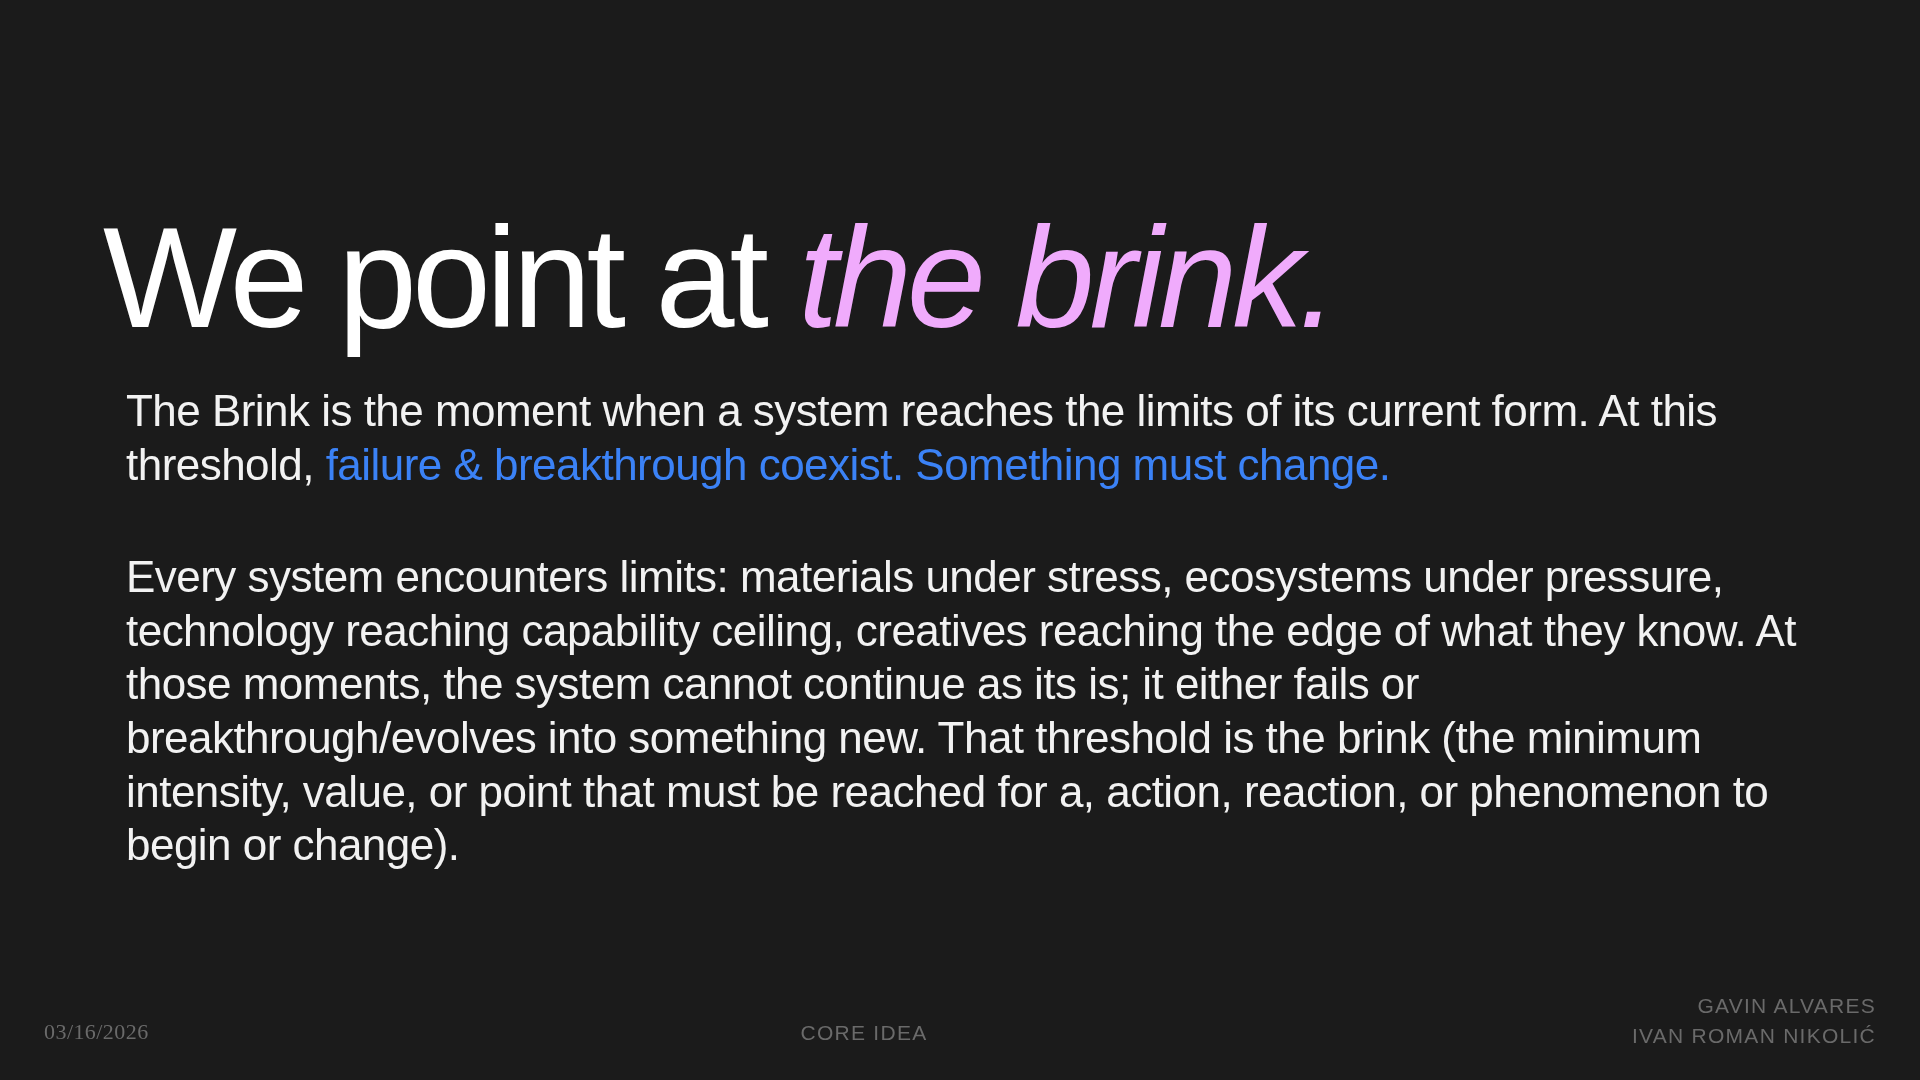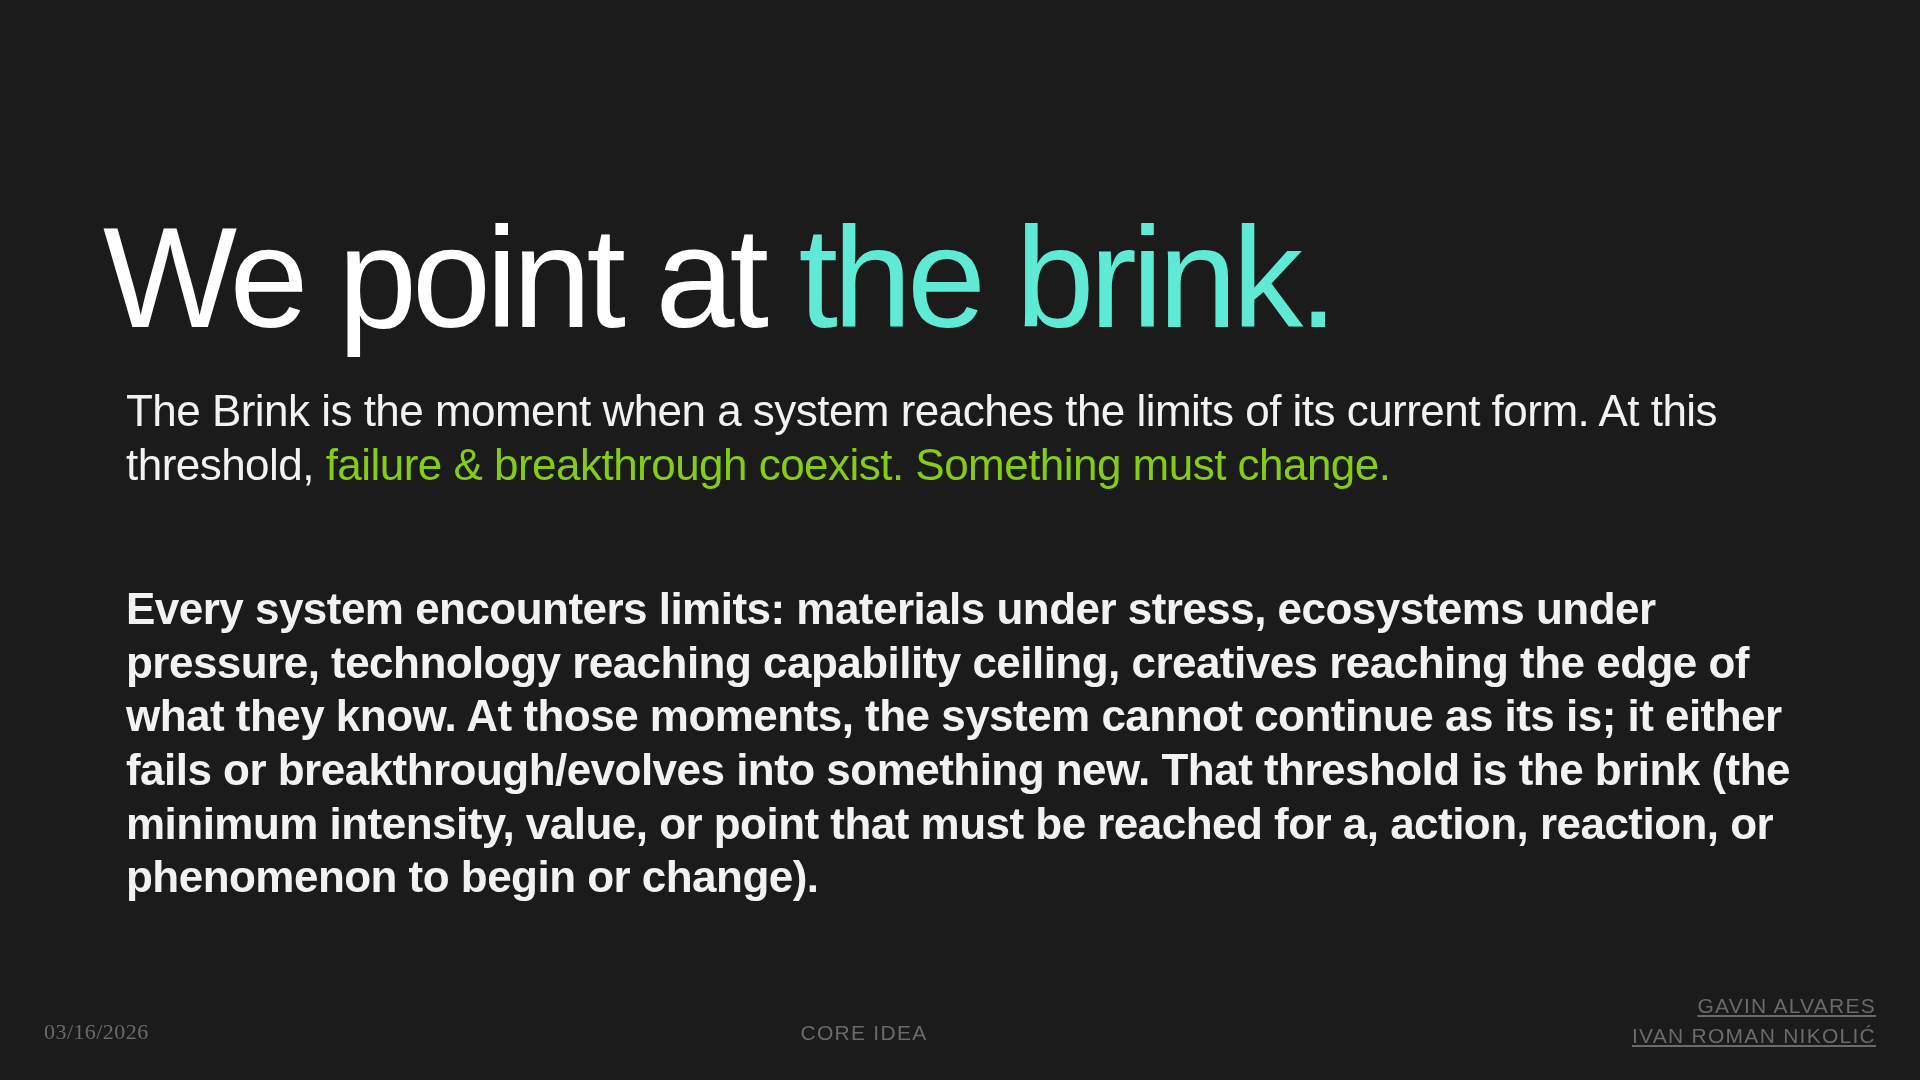--- a/index.html
+++ b/index.html
@@ -24,36 +24,36 @@
     top: 112px;
     width: 1740px;
     font-size: 142px;
     line-height: 1.0;
     font-weight: 400;
     letter-spacing: -0.035em;
     color: #ffffff;
     white-space: nowrap;
     font-stretch: condensed;
   }
-  #headline .accent { color: #5eead4; }
+  #headline .accent { color: #f0abfc; font-style: italic; }
 
   
   .body-block {
     position: absolute;
     left: 126px;
     width: 1680px;
     color: #f2f2f2;
     font-size: 44px;
     line-height: 1.22;
     font-weight: 400;
     letter-spacing: -0.012em;
   }
   #para-1 { top: 340px; }
-  #para-2 { top: 538px; font-weight: bold; }
-  .body-block .accent { color: #84cc16; }
+  #para-2 { top: 506px; }
+  .body-block .accent { color: #3b82f6; }
 
   
   #footer {
     position: absolute;
     left: 0;
     top: 975px;
     width: 1920px;
     height: 105px;
   }
   .footer-text {
@@ -76,21 +76,21 @@
     top: 46px;
     width: 1728px;
     text-align: center;
   }
   #footer-credits {
     right: 44px;
     top: 16px;
     text-align: right;
     line-height: 1.45;
   }
-  #footer-credits div { display: block; text-decoration: underline; }
+  #footer-credits div { display: block; }
 </style>
 </head>
 <body>
 
 <div id="slide">
 
   <h1 id="headline"><span>We point at </span><span class="accent">the brink.</span></h1>
 
   <p class="body-block" id="para-1"><span>The Brink is the moment when a system reaches the limits of its current form. At this threshold, </span><span class="accent">failure &amp; breakthrough coexist. Something must change.</span></p>
 

